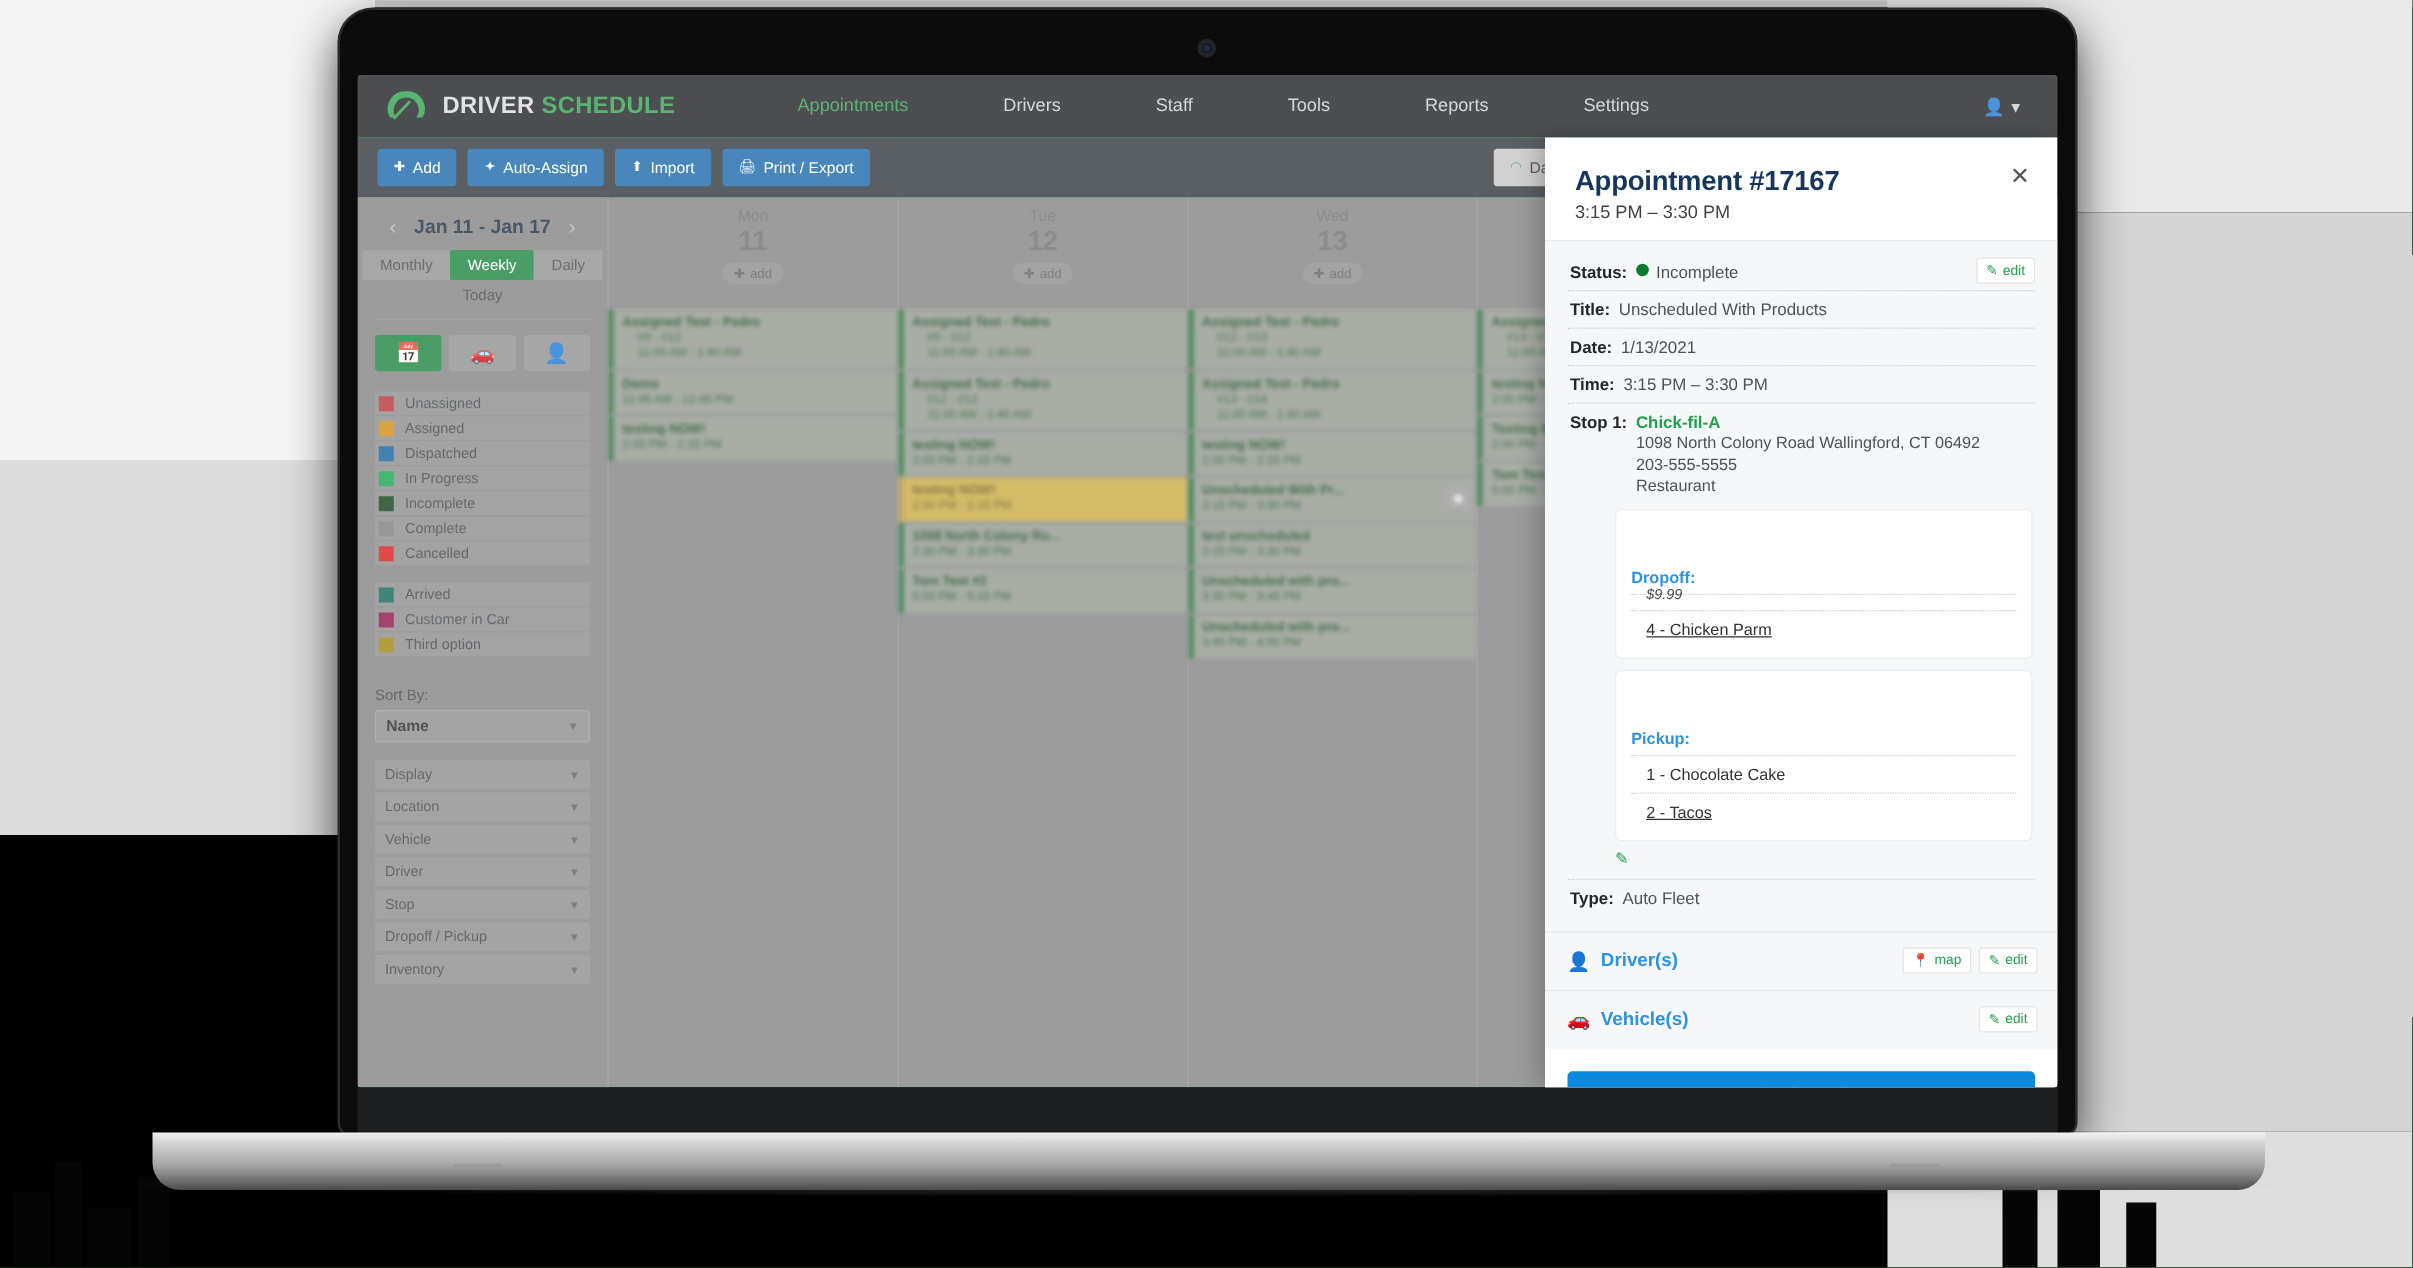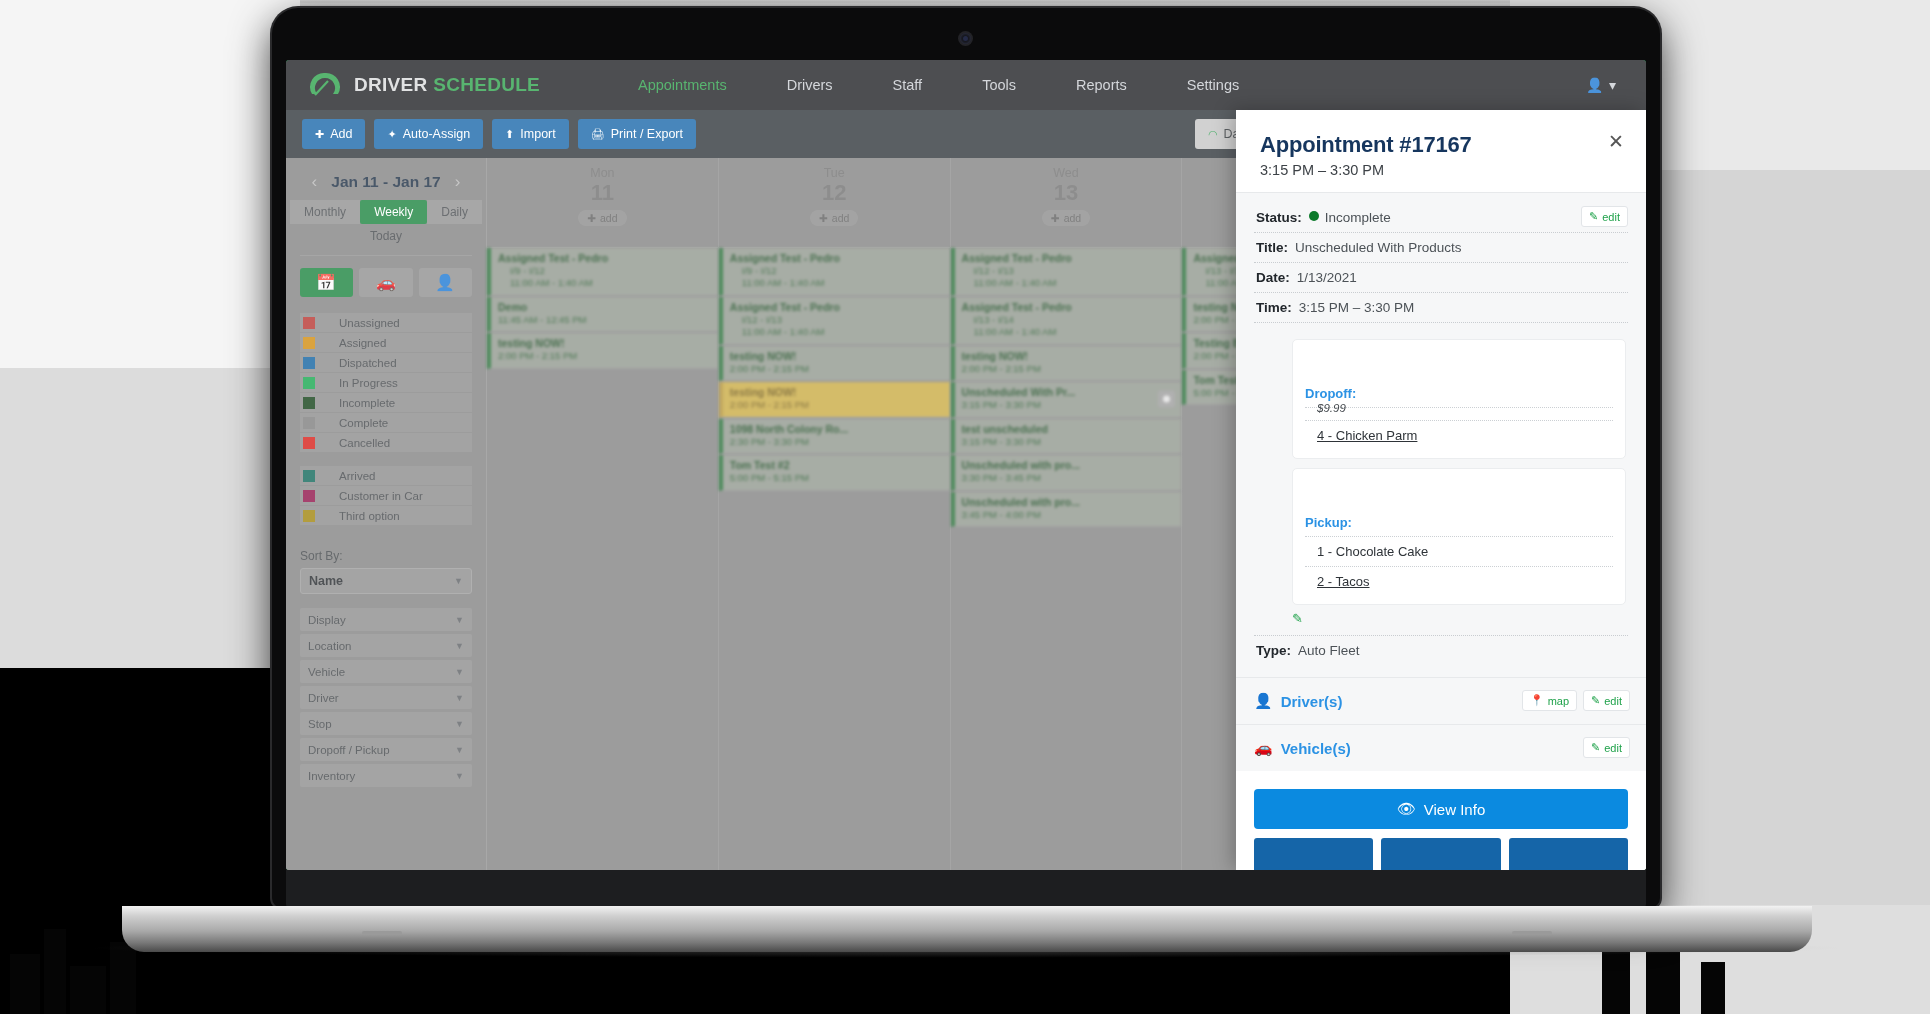--- a/index.html
+++ b/index.html
@@ -53,21 +53,21 @@
   
   #screen { position:absolute; inset:0; background:#22c55e; overflow:hidden; }
 
   
   .topnav { height:50px; background:#1b1d21; display:flex; align-items:center; padding:0 22px; }
   .brand { display:flex; align-items:center; gap:12px; width:300px; }
   .logo-badge { width:34px; height:34px; position:relative; }
   .brand-text { font-size:19px; font-weight:bold; letter-spacing:.3px; }
   .brand-driver { color:#d9dadc; }
   .brand-schedule { color:#2aa048; }
-  .navlinks { display:flex; gap:0; flex:1; }
+  .navlinks { display:flex; gap:16px; flex:1; }
   .navlink { color:#c9ccd1; font-size:14.5px; padding:0 30px; cursor:pointer; }
   .navlink.active { color:#2aa048; }
   .nav-user { color:#c9ccd1; font-size:14px; display:flex; align-items:center; gap:5px; margin-left:auto; padding-right:8px;}
 
   
   .actionbar { height:48px; background:#2c3238; display:flex; align-items:center; padding:0 16px; gap:9px; }
   .btn { border:none; border-radius:3px; font-size:12.5px; height:30px; padding:0 13px;
          display:inline-flex; align-items:center; gap:6px; cursor:pointer; white-space:nowrap;
          font-family:"Liberation Sans", sans-serif; }
   .btn-blue { background:#1565a8; color:#fff; }
@@ -90,21 +90,21 @@
   .viewtab.active { background:#18823c; color:#fff; border-radius:2px; }
   .today { text-align:center; font-size:12px; color:#3f4347; margin-top:5px; }
   .hr-sep { height:1px; background:#8d8d8d; margin:12px 0; }
 
   .modes { display:flex; gap:6px; margin-top:10px; }
   .mode { flex:1; height:29px; border-radius:3px; background:#8d8d8d; display:flex; align-items:center;
           justify-content:center; cursor:pointer; color:#3c4044; }
   .mode.active { background:#18823c; color:#fff; }
 
   .legend { margin-top:16px; }
-  .legend-row { display:flex; align-items:center; gap:24px; height:19px; margin-bottom:1px;
+  .legend-row { display:flex; align-items:center; gap:9px; height:19px; margin-bottom:1px;
                 background:#898989; padding-left:3px; }
   .sw { width:12px; height:12px; display:inline-block; }
   .legend-label { font-size:11.5px; color:#3d4145; }
 
   .sortlabel { font-size:12px; color:#3c4044; margin-top:24px; margin-bottom:5px; }
   .select {
     height:26px; background:#8b8b8b; border:1px solid #9a9a9a; border-radius:3px;
     display:flex; align-items:center; justify-content:space-between; padding:0 8px;
     font-size:12.5px; color:#1f2327; cursor:pointer; font-weight:bold;
   }
@@ -579,20 +579,29 @@
                 <span class="k">Date:</span>
                 <span class="status-val">1/13/2021</span>
               </div>
 
               <div class="krow">
                 <span class="k">Time:</span>
                 <span class="status-val">3:15 PM – 3:30 PM</span>
               </div>
 
               <div class="krow" style="display:block;border-bottom:1px dotted #c9cdd1;">
+                <div style="display:flex;align-items:flex-start;">
+                  <span class="k">Stop 1:</span>
+                  <div>
+                    <div class="stopname">Chick-fil-A</div>
+                    <div class="stoplines">1098 North Colony Road Wallingford, CT 06492</div>
+                    <div class="stoplines">203-555-5555</div>
+                    <div class="stoplines">Restaurant</div>
+                  </div>
+                </div>
 
                 <div class="prodbox">
                   <div class="prodhead">Dropoff:</div>
                   <div class="prodprice" style="margin-top:-6px;padding-bottom:6px;">$9.99</div>
                   <div class="proditem" style="border-top:1px dotted #ccd0d4;">
                     <div>4 - Chicken Parm</div>
                   </div>
                 </div>
 
                 <div class="prodbox">

